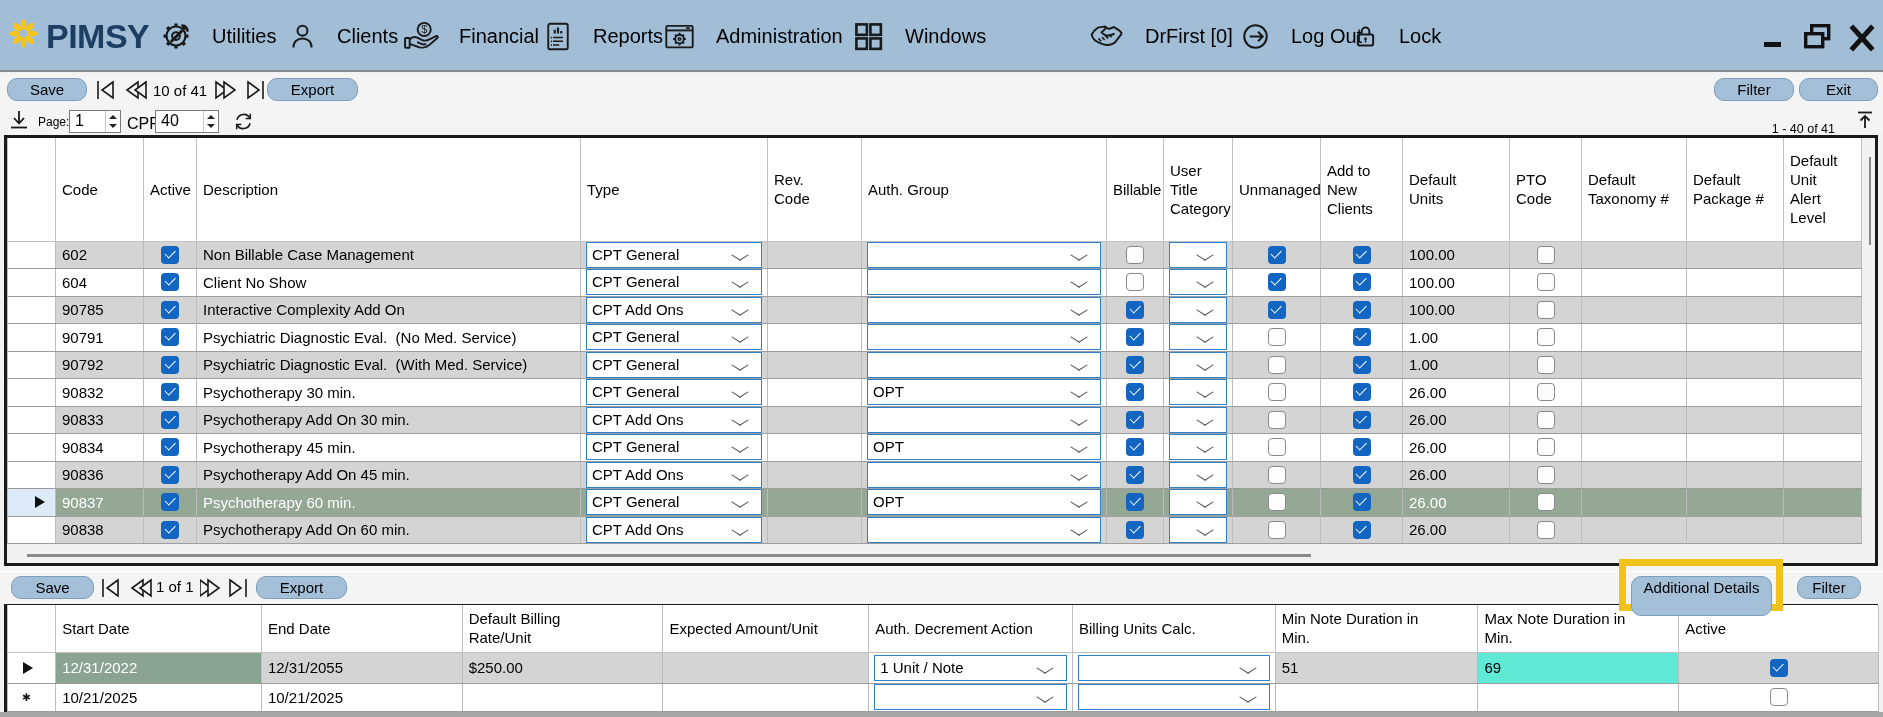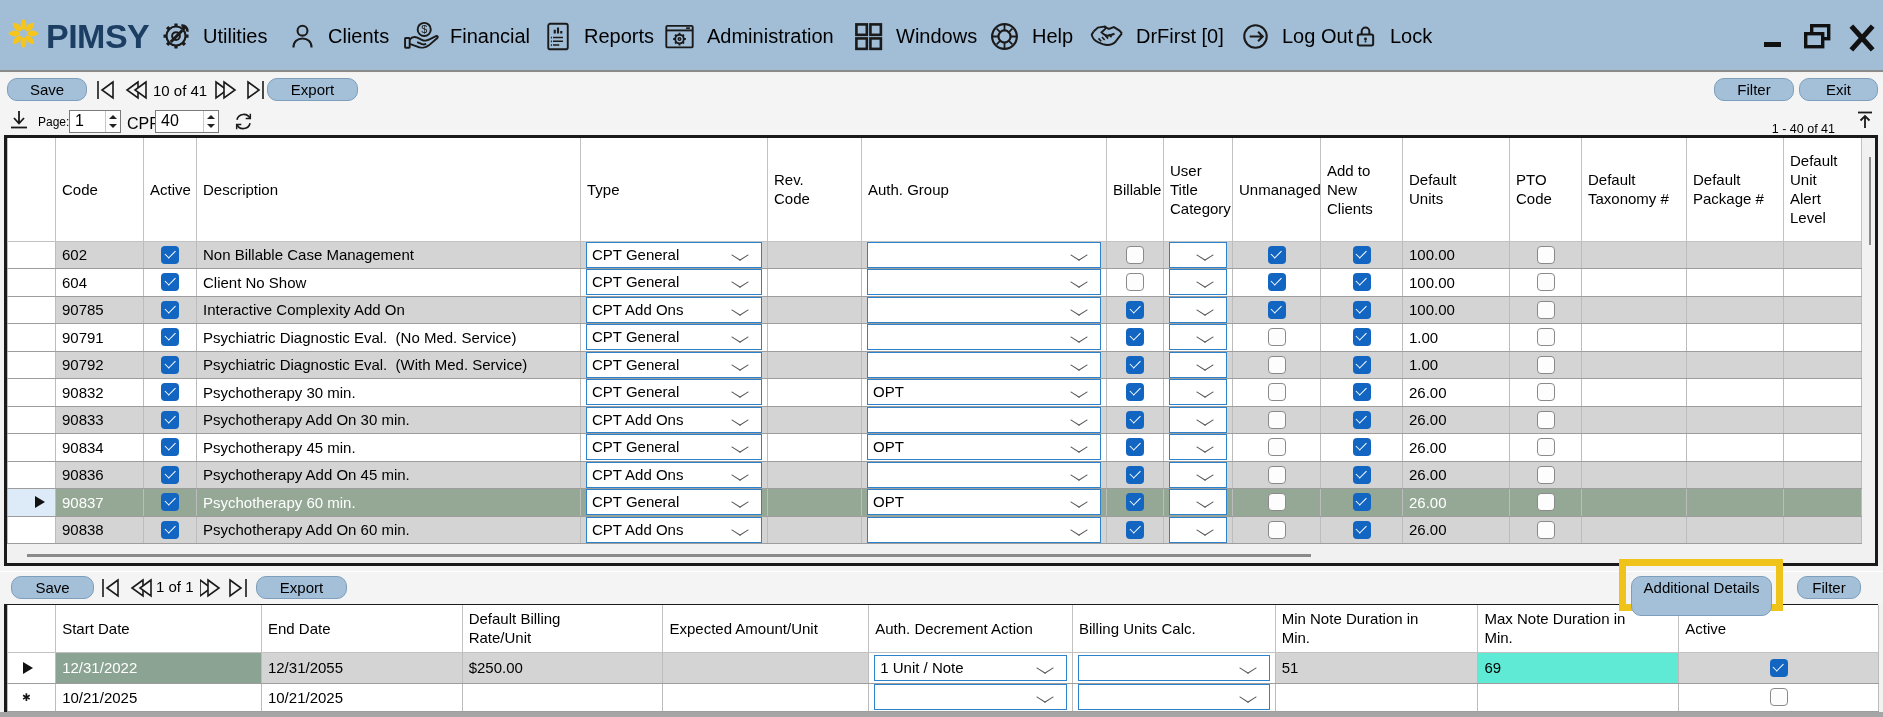--- a/index.html
+++ b/index.html
@@ -3,21 +3,21 @@
 <meta charset="utf-8">
 <style>
 * { margin:0; padding:0; box-sizing:border-box; }
 html,body { width:1883px; height:717px; overflow:hidden; font-family:"Liberation Sans", sans-serif; background:#f2f2f2; }
 #app { position:relative; width:1883px; height:717px; background:#f2f2f2; }
 
 
 #menubar { position:absolute; left:0; top:0; width:1883px; height:72px; background:#a2bed7; border-bottom:2px solid #8a8a8a; }
 .logo { position:absolute; left:8px; top:18px; }
 .logotext { position:absolute; left:46px; top:17px; font-size:34px; font-weight:bold; color:#1d3e63; letter-spacing:-0.5px; }
-.mitem { position:absolute; top:0; height:72px; display:flex; align-items:center; gap:11px; color:#000; font-size:20px; }
+.mitem { position:absolute; top:0; height:72px; display:flex; align-items:center; gap:20px; color:#000; font-size:20px; }
 .mitem svg { display:block; }
 .winbtn { position:absolute; top:0; height:72px; display:flex; align-items:center; }
 
 
 .toolbar { position:absolute; left:0; width:1883px; background:#f4f4f4; }
 .btn { position:absolute; background:#a3c0d8; border:1px solid #7e9fbc; border-radius:10px; color:#000; font-size:15px; text-align:center; }
 .spin { position:absolute; top:6px; height:23px; background:#fff; border:1px solid #7a7a7a; display:flex; }
 .spin span { flex:1; font-size:16px; padding:1px 0 0 5px; }
 .spin .sp { width:15px; border-left:1px solid #c8c8c8; display:flex; align-items:center; justify-content:center; background:#fdfdfd; }
 
@@ -111,28 +111,20 @@
       <span>Administration</span>
     </div>
     <div class="mitem" style="left:852px;">
       <svg width="33" height="33" viewBox="0 0 24 24" fill="none" stroke="#1a1a1a" stroke-width="1.9">
         <rect x="3.2" y="3.2" width="7.6" height="7.6"></rect>
           <rect x="13.4" y="3.2" width="7.6" height="7.6"></rect>
         <rect x="3.2" y="13.4" width="7.6" height="7.6"></rect>
           <rect x="13.4" y="13.4" width="7.6" height="7.6"></rect>
       </svg>
       <span>Windows</span>
-    </div>
-    <div class="mitem" style="left:988px;">
-      <svg width="33" height="33" viewBox="0 0 24 24" fill="none" stroke="#1a1a1a" stroke-width="1.6">
-        <circle cx="12" cy="12" r="9"></circle>
-          <circle cx="12" cy="12" r="4.4"></circle>
-        <path d="M9 9L6.3 6.3M15 9l2.7-2.7M9 15l-2.7 2.7M15 15l2.7 2.7M12 3v4.5M12 16.5V21M3 12h4.5M16.5 12H21" stroke-width="1.3"></path>
-      </svg>
-      <span>Help</span>
     </div>
     <div class="mitem" style="left:1088px;">
       <svg width="37" height="31" viewBox="0 0 30 24" fill="none" stroke="#1a1a1a" stroke-width="1.6">
         <path d="M4.5 8L8 4.8 13 4c1.5-.2 1.8 1 .8 2L11 8.6c2 2.2 4.5 3.2 7 2.4l3.5-1.2"></path>
         <path d="M13 4l4 1.8 4-1.4 4.5 2.8 2 2.3"></path>
         <path d="M4.5 8L3 10.5c.5 2.5 2.5 5 5.5 6.3l3.5 1.4c4 1.3 8 .3 10.5-2.2l5-6.5"></path>
         <path d="M8.5 13.5l2.2 2.4M11.3 12.4l2.2 2.4M14.1 11.3l2.2 2.4M16.9 10.2l2.2 2.4" stroke-width="1.3"></path>
       </svg>
       <span>DrFirst [0]</span>
     </div>

